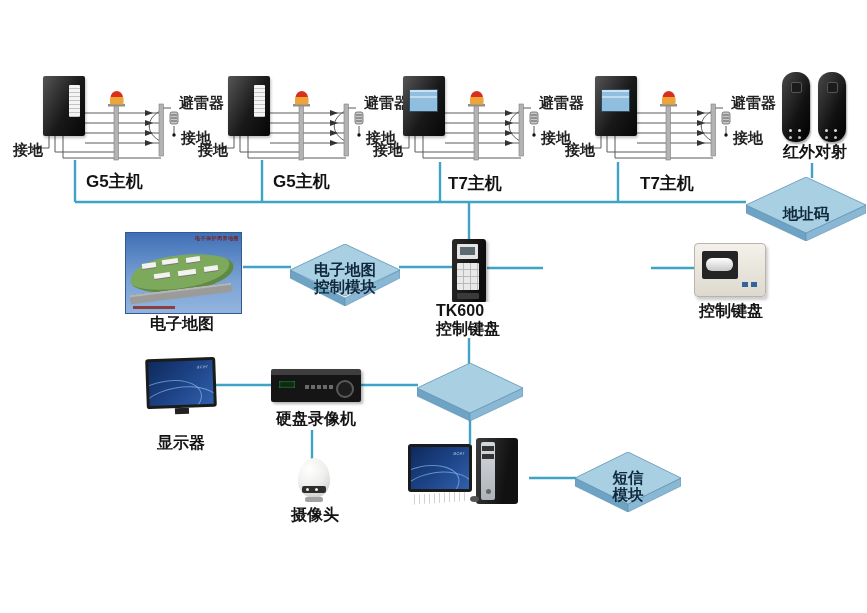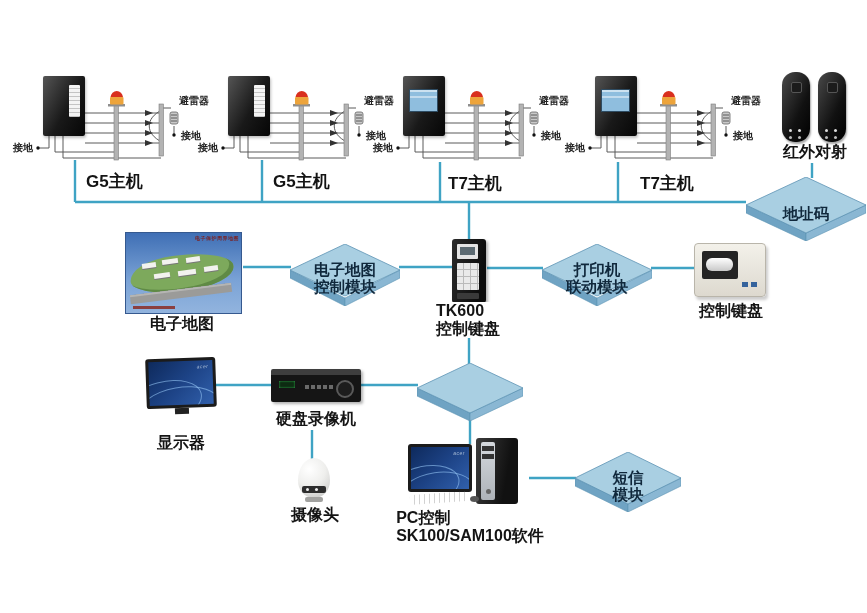--- a/index.html
+++ b/index.html
@@ -18,21 +18,21 @@
   .panel{position:absolute;left:38px;top:8px;width:42px;height:60px;border-radius:2px;
          background:linear-gradient(118deg,#555 0%,#191919 55%,#060606 100%);
          box-shadow:1px 2px 3px rgba(0,0,0,.25);}
   .strip{position:absolute;right:5px;top:9px;width:11px;height:32px;background:#f4f4f4;border-radius:1px;
          background-image:repeating-linear-gradient(#f4f4f4 0 3px,#c4c4c4 3px 4px);}
   .screen{display:none;position:absolute;left:6px;top:13px;width:27px;height:21px;background:#8fbede;
           border:1px solid #2e4c63;
           background-image:linear-gradient(rgba(255,255,255,.55) 0 2px,transparent 2px 6px,
             rgba(255,255,255,.45) 6px 8px,transparent 8px);}
   .host.t7 .screen{display:block;}
-  .slbl{position:absolute;font-size:10px;font-weight:700;color:#222;white-space:nowrap;}
+  .slbl{position:absolute;font-size:15px;font-weight:700;color:#222;white-space:nowrap;}
   .slbl.arrester{left:174px;top:26px;}
   .slbl.gnd-r{left:176px;top:61px;}
   .slbl.gnd-l{left:8px;top:73px;}
   
   .cap{position:absolute;z-index:4;transform:translateX(-50%);font-weight:700;
        font-size:16px;color:#141414;white-space:nowrap;line-height:18px;}
   .hostname{position:absolute;z-index:4;font-size:17px;font-weight:700;color:#141414;white-space:nowrap;}
   .masked{background:#fff;padding:0 3px;}
   
   .diamond{position:absolute;z-index:3;}
@@ -332,31 +332,20 @@
   <div class="dev" id="keypad">
     <div class="kscr"></div>
     <div class="kpad"></div>
     <div class="kfoot"></div>
   </div>
   <div class="cap masked" style="left:468px;top:302px">
     <div>TK600</div>
     <div>控制键盘</div>
   </div>
 
-  <div class="diamond" style="left:542px;top:244px;width:110px;height:62px">
-    <svg width="110" height="62" viewBox="0 0 110 62">
-      <polygon class="dsl" points="0,26 0,34 55,62 55,54"></polygon>
-      <polygon class="dsr" points="55,54 110,26 110,34 55,62"></polygon>
-      <polygon class="dtop" points="55,0 110,26 55,52 0,26"></polygon>
-    </svg>
-    <div class="dtext" style="height:52px">
-      <span>打印机</span>
-      <span>联动模块</span>
-    </div>
-  </div>
 
   <div class="dev" id="printer">
     <div class="pwin">
       <div class="roll"></div>
     </div>
     <div class="pbtn"></div>
   </div>
   <div class="cap" style="left:731px;top:302px">控制键盘</div>
 
   <div class="dev mon" style="left:146px;top:358px;width:64px;height:44px;transform:rotate(-2deg)">
@@ -401,24 +390,20 @@
     <div class="mon" style="left:0;top:6px;width:58px;height:42px">
       <div class="mscr">
           <div class="sw1"></div>
           <div class="sw2"></div>
         <div class="brand">acer</div>
       </div>
     </div>
     <div class="kb"></div>
     <div class="mouse"></div>
   </div>
-  <div class="cap" style="left:470px;top:509px">
-    <div>PC控制</div>
-    <div>SK100/SAM100软件</div>
-  </div>
 
   <div class="diamond" style="left:575px;top:452px;width:106px;height:60px">
     <svg width="106" height="60" viewBox="0 0 106 60">
       <polygon class="dsl" points="0,26 0,34 53,60 53,52"></polygon>
       <polygon class="dsr" points="53,52 106,26 106,34 53,60"></polygon>
       <polygon class="dtop" points="53,0 106,26 53,52 0,26"></polygon>
     </svg>
     <div class="dtext" style="height:52px">
       <span>短信</span>
       <span>模块</span>

